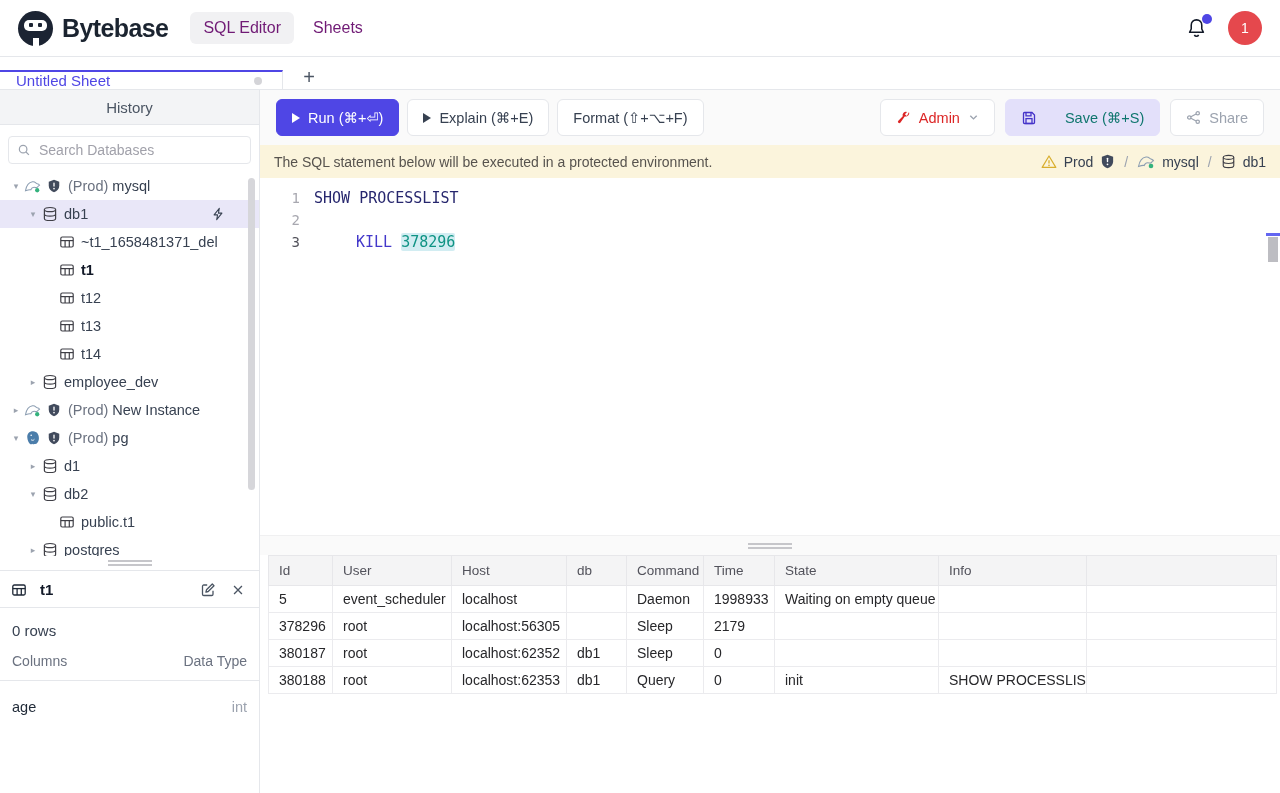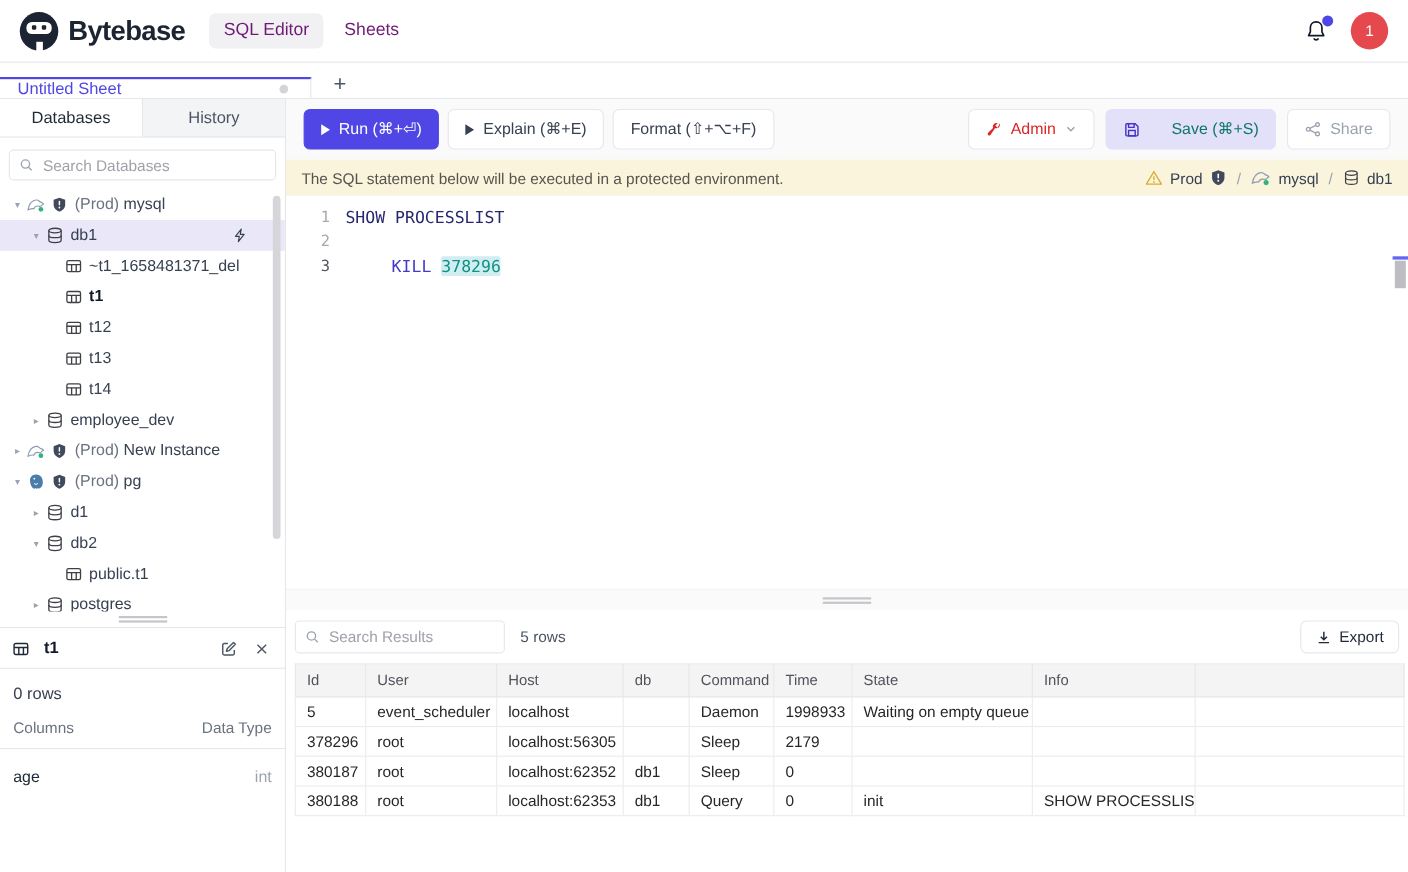--- a/index.html
+++ b/index.html
@@ -165,21 +165,20 @@
       <span>Untitled Sheet</span>
       <span class="sheet-dot"></span>
     </div>
     <button class="add-tab">+</button>
   </div>
 
   <div class="body">
 
     <aside class="sidebar">
       <div class="side-tabs">
-        <div class="side-tab active">Databases</div>
         <div class="side-tab">History</div>
       </div>
       <div class="search-wrap">
         <svg viewBox="0 0 16 16" width="14" height="14" fill="none" stroke="#9ca3af" stroke-width="1.4">
             <circle cx="7" cy="7" r="4.3"></circle>
             <path d="M10.3 10.3 L13.6 13.6"></path>
           </svg>
         <input class="search-input" placeholder="Search Databases" style="">
       </div>
       <div class="tree" id="tree">
@@ -509,36 +508,20 @@
           </div>
           <div class="editor-mark"></div>
         <div class="editor-thumb"></div>
       </div>
 
       <div class="h-divider">
           <span class="grip"></span>
         </div>
 
       <section class="results">
-        <div class="results-header">
-          <div class="results-search">
-            <svg viewBox="0 0 16 16" width="14" height="14" fill="none" stroke="#9ca3af" stroke-width="1.4">
-                <circle cx="7" cy="7" r="4.3"></circle>
-                <path d="M10.3 10.3 L13.6 13.6"></path>
-              </svg>
-            <input class="search-input" placeholder="Search Results" style="">
-          </div>
-          <span class="row-count">5 rows</span>
-          <button class="btn btn-export">
-            <svg viewBox="0 0 16 16" width="15" height="15" fill="none" stroke="#1f2937" stroke-width="1.4">
-                <path d="M8 2.5 V10 M5 7.3 L8 10.3 L11 7.3 M3 13 H13"></path>
-              </svg>
-            <span>Export</span>
-          </button>
-        </div>
         <div class="table-wrap">
           <table id="results-table">
               <colgroup>
                 <col style="width:64px">
                 <col style="width:119px">
                 <col style="width:115px">
                 <col style="width:60px">
                 <col style="width:77px">
                 <col style="width:71px">
                 <col style="width:164px">

